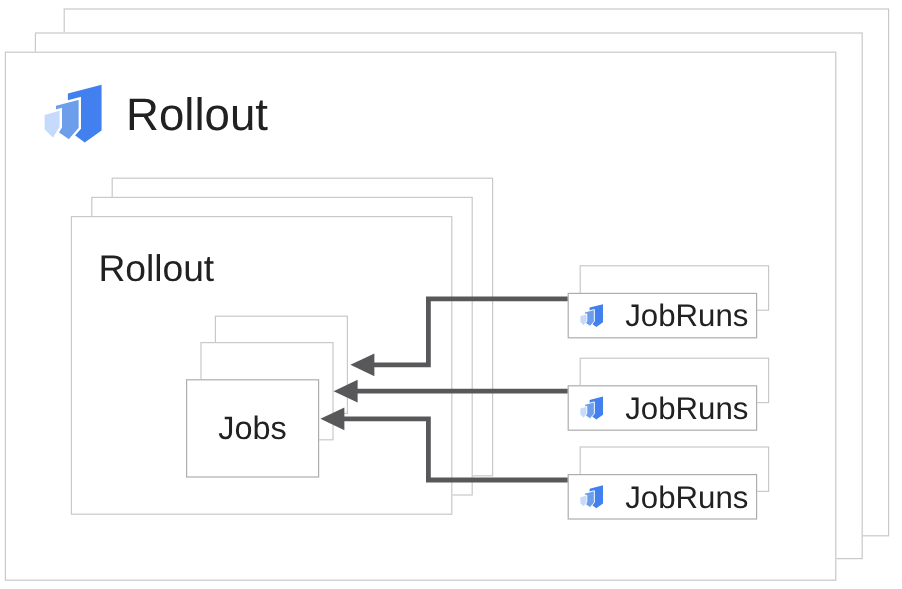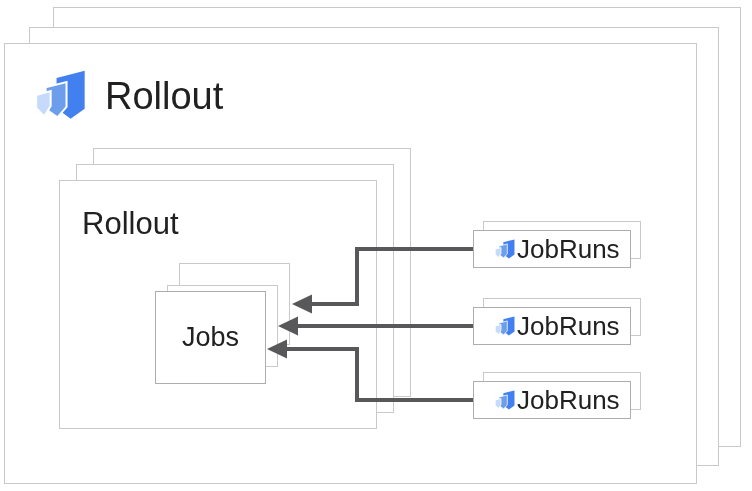--- a/index.html
+++ b/index.html
@@ -17,41 +17,41 @@
   .rollout-back {left:53px;top:7px;width:688px;height:440px;}
   .rollout-mid  {left:29px;top:27px;width:690px;height:439px;}
   .rollout-front{left:4px;top:43px;width:693px;height:441px;}
   
   .phases-back {left:93px;top:148px;width:318px;height:249px;}
   .phases-mid  {left:76px;top:164px;width:318px;height:249px;}
   .phases-front{left:59px;top:180px;width:318px;height:249px;}
   
   .jobs-back {left:179px;top:263px;width:111px;height:82px;}
   .jobs-mid  {left:167px;top:285px;width:111px;height:82px;}
-  .jobs-front{left:155px;top:291px;width:111px;height:93px;
+  .jobs-front{left:155px;top:316px;width:111px;height:82px;
     border-color:var(--border_mid,#adadad);
     display:flex;align-items:center;justify-content:center;}
   .jobs-label{font-size:27px;line-height:1;}
   
   .rollout-header{position:absolute;left:33px;top:67px;display:flex;align-items:center;gap:14px;}
   .rollout-title{font-size:38px;line-height:1;color:var(--text,#212121);}
   .phases-title{position:absolute;left:82px;top:208px;font-size:31px;line-height:1;}
   
   .jobrun-group{position:absolute;width:168px;height:47px;}
   .jr-top{left:473px;top:221px;}
   .jr-mid{left:473px;top:298px;}
   .jr-bot{left:473px;top:372px;}
   .jobrun-shadow{
     position:absolute;left:10px;top:0;width:158px;height:38px;background:#fff;
     box-sizing:border-box;border:1.5px solid var(--border_light,#c9c9c9);
   }
   .jobrun-box{
-    position:absolute;left:0;top:9px;width:158px;height:38px;background:#fff;
+    position:absolute;left:0;top:23px;width:158px;height:38px;background:#fff;
     box-sizing:border-box;border:1.5px solid var(--border_mid,#adadad);
-    display:flex;align-items:center;gap:0;padding-left:20px;
+    display:flex;align-items:center;gap:16px;padding-left:8px;
   }
   .jobrun-label{font-size:26px;line-height:1;}
   .icon-big{width:58px;height:58px;display:block;}
   .icon-small{width:23px;height:23px;display:block;flex:0 0 auto;}
   .ic-big{fill:var(--icon_blue_dark,#4180ee);}
   .ic-mid{fill:var(--icon_blue_mid,#6d9eeb);stroke:#fff;stroke-width:2.2;stroke-linejoin:miter;}
   .ic-small{fill:var(--icon_blue_light,#c6dafb);stroke:#fff;stroke-width:2.2;stroke-linejoin:miter;}
   .arrows{position:absolute;left:0;top:0;z-index:10;pointer-events:none;}
   .arrow-line{stroke:var(--arrow,#58585a);stroke-width:4;fill:none;}
   .arrow-head{fill:var(--arrow,#58585a);}

